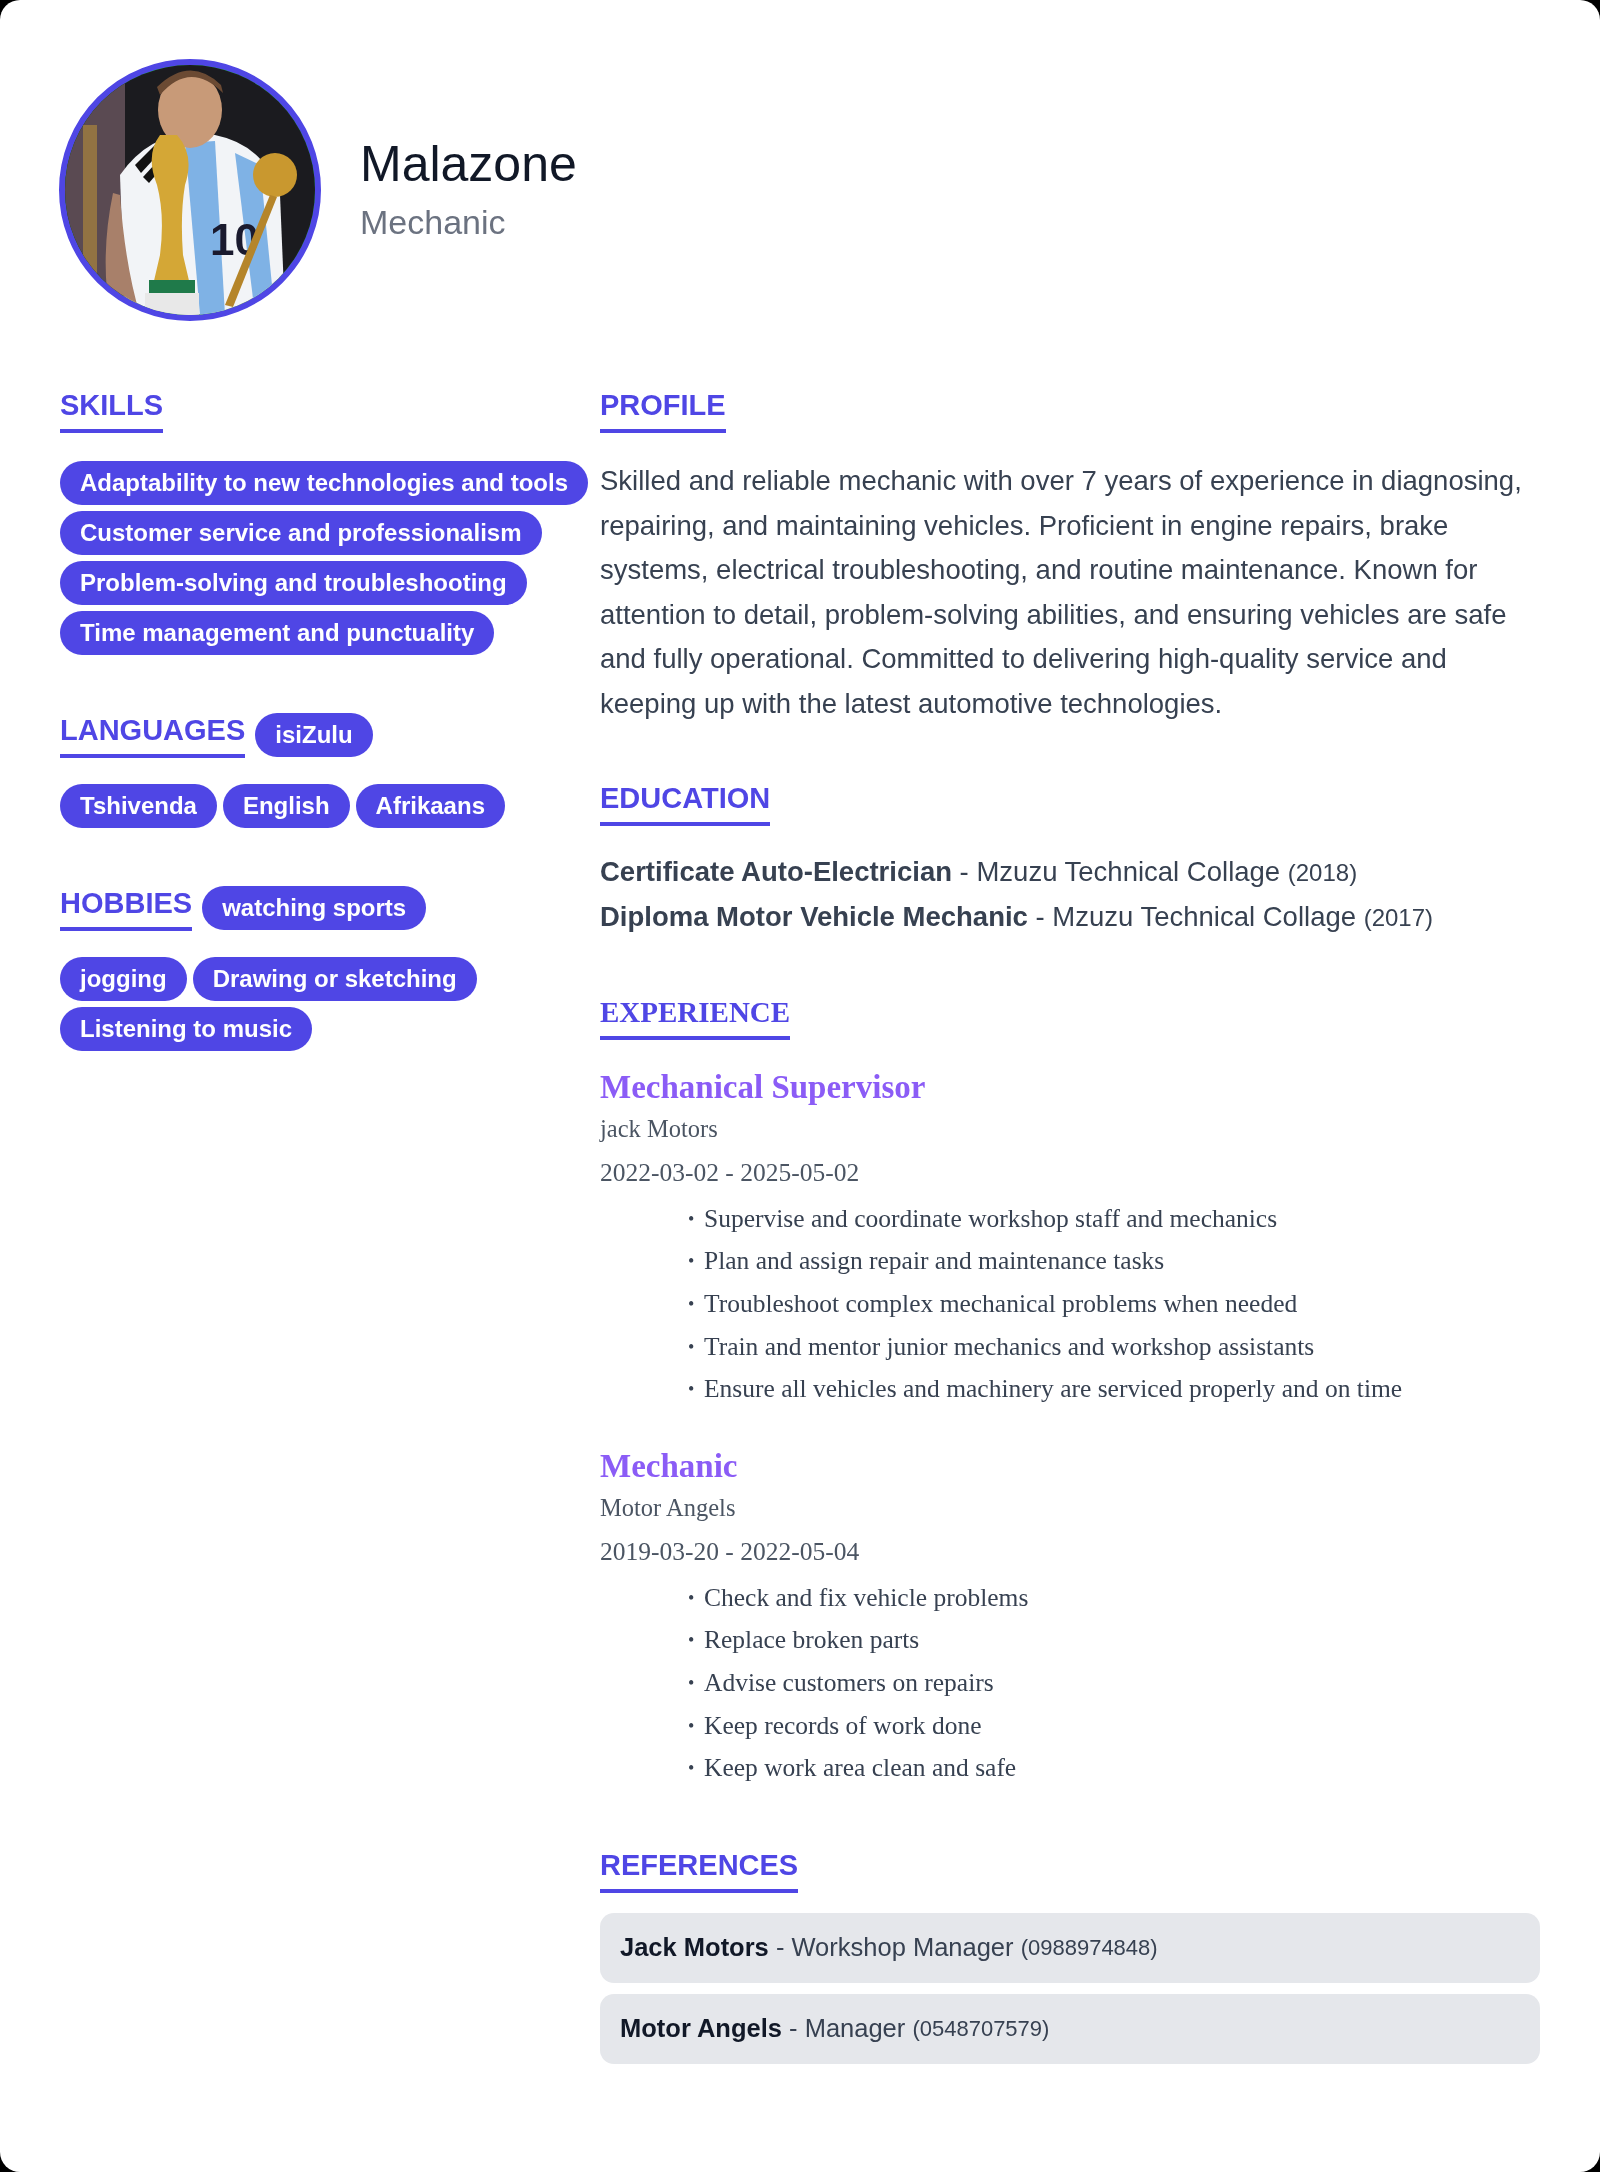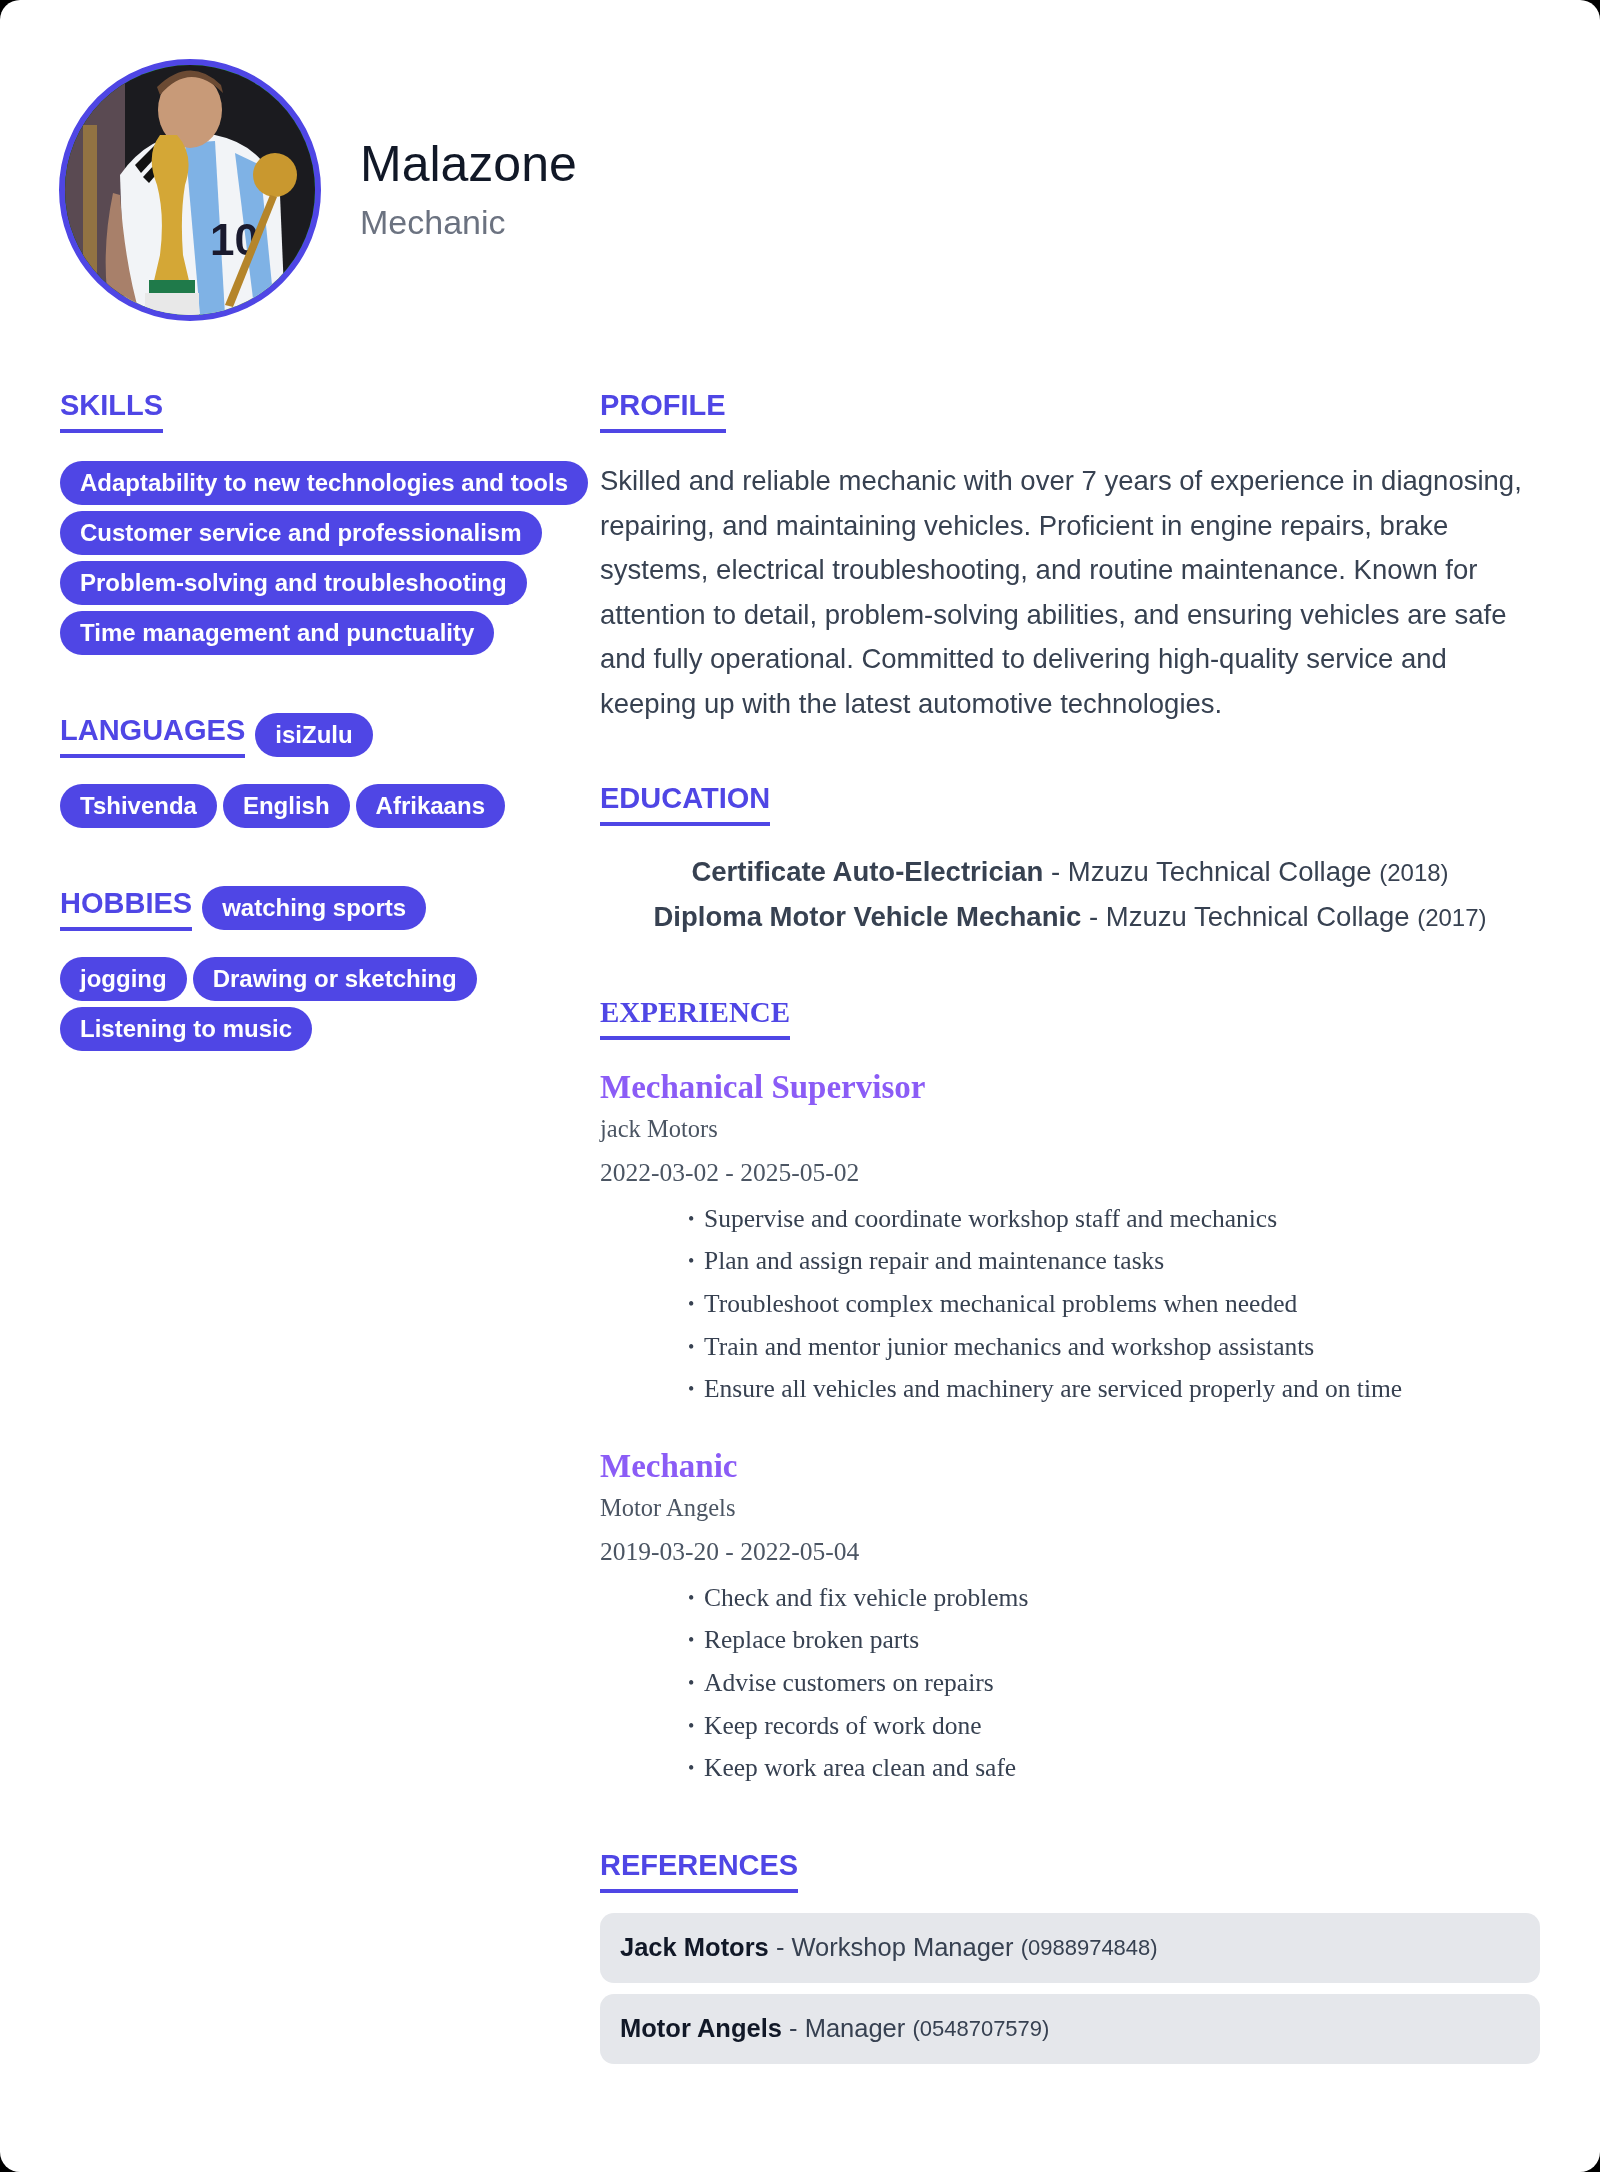--- a/index.html
+++ b/index.html
@@ -48,21 +48,21 @@
 
   .lang-block { margin-top: 58px; }
   .hobby-block { margin-top: 58px; }
 
   
   .profile-text {
     margin-top: 26px; font-size: 27.5px; line-height: 44.6px; color: #374151;
   }
   .edu-block { margin-top: 54px; }
   .edu-list { margin-top: 24px; }
-  .edu-item { font-size: 27.5px; line-height: 44.6px; color: #374151; text-align: center; }
+  .edu-item { font-size: 27.5px; line-height: 44.6px; color: #374151; }
   .edu-item .deg { font-weight: 700; color: #374151; }
   .edu-item .year { font-size: 24px; }
 
   .exp-block { margin-top: 54px; font-family: Liberation Serif, serif; }
   .job { margin-top: 26px; }
   .job + .job { margin-top: 34px; }
   .job-title { font-size: 33px; font-weight: 700; color: #8b5cf6; line-height: 42px; }
   .job-company { font-size: 24.5px; color: #4b5563; line-height: 42px; }
   .job-dates { font-size: 25.5px; color: #4b5563; line-height: 46px; }
   .job-bullets { list-style: none; margin-top: 2px; padding-left: 88px; }

